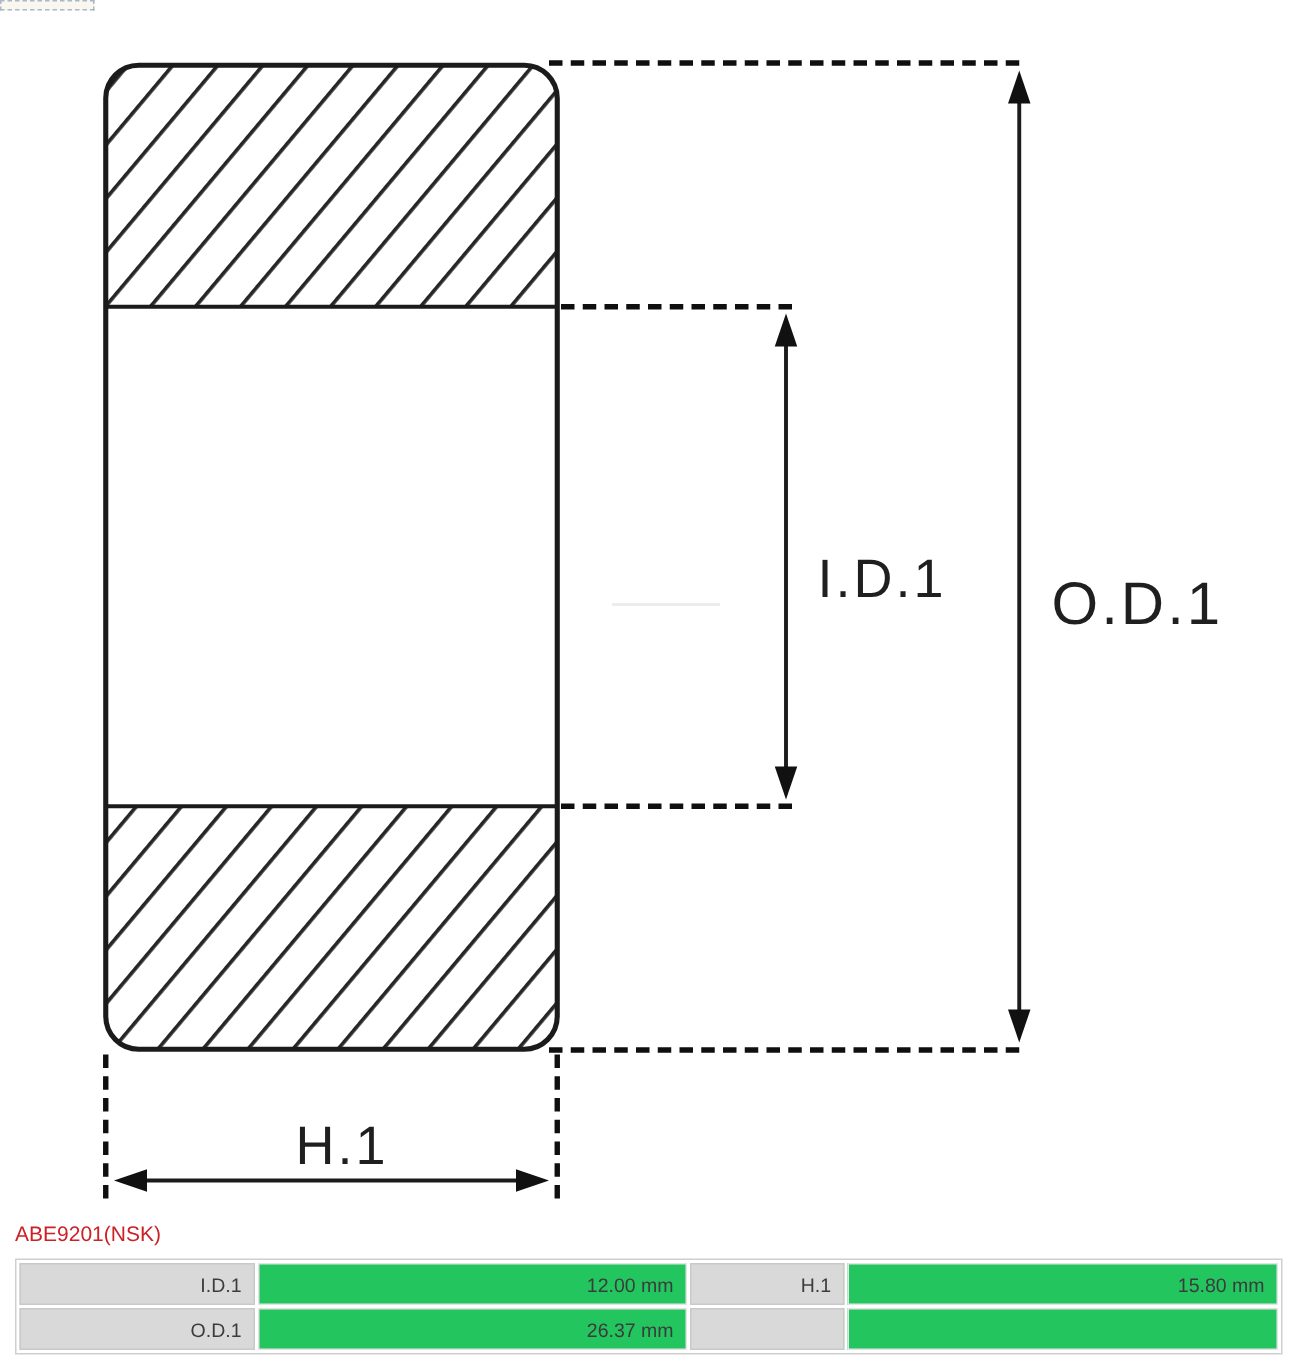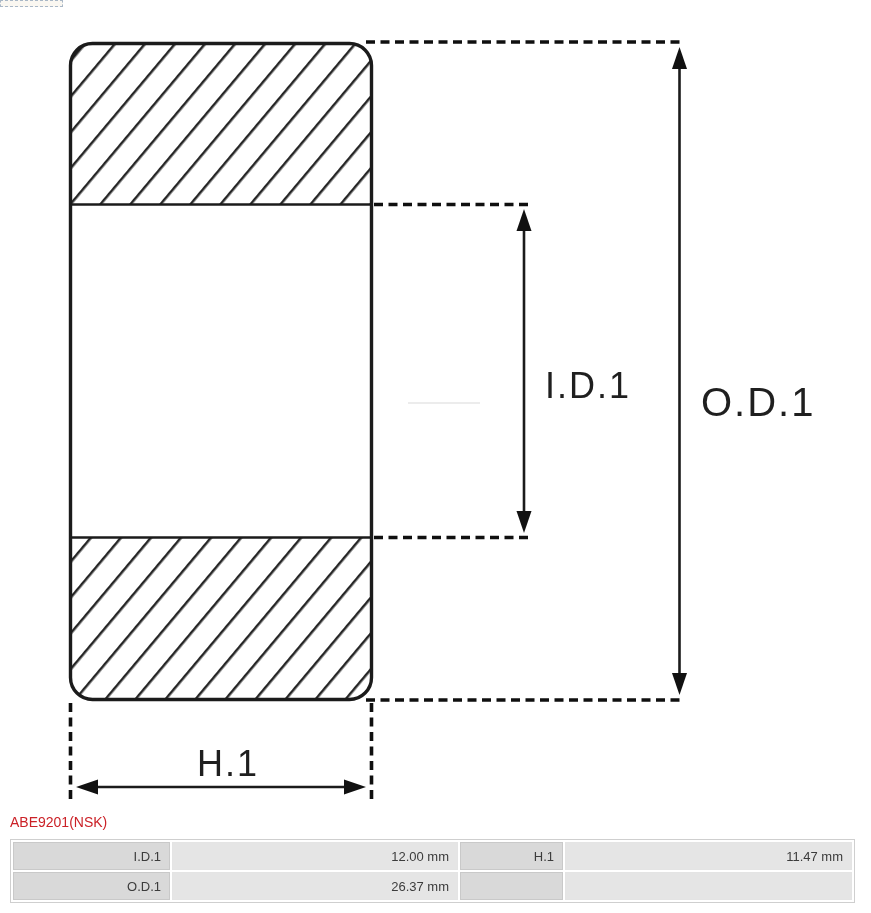--- a/index.html
+++ b/index.html
@@ -62,21 +62,21 @@
     padding: 0 8px;
     vertical-align: middle;
     overflow: hidden;
     white-space: nowrap;
   }
   .spec-table td.lbl {
     background: #d9d9d9;
     border: 1px solid #c9c9c9;
   }
   .spec-table td.val {
-    background: #e5e5e5;
+    background: #22c55e;
     border: 1px solid #e4e4e4;
   }
 </style>
 </head>
 <body>
 
 <div class="canvas">
 
   <div class="corner-artifact"></div>
 
@@ -139,21 +139,21 @@
       <col style="width:157px">
       <col style="width:286px">
       <col style="width:103px">
       <col style="width:287px">
     </colgroup>
     <tbody>
       <tr>
         <td class="lbl">I.D.1</td>
         <td class="val">12.00 mm</td>
         <td class="lbl">H.1</td>
-        <td class="val">11.47 mm</td>
+        <td class="val">15.80 mm</td>
       </tr>
       <tr>
         <td class="lbl">O.D.1</td>
         <td class="val">26.37 mm</td>
         <td class="lbl"></td>
         <td class="val"></td>
       </tr>
     </tbody>
   </table>
 

